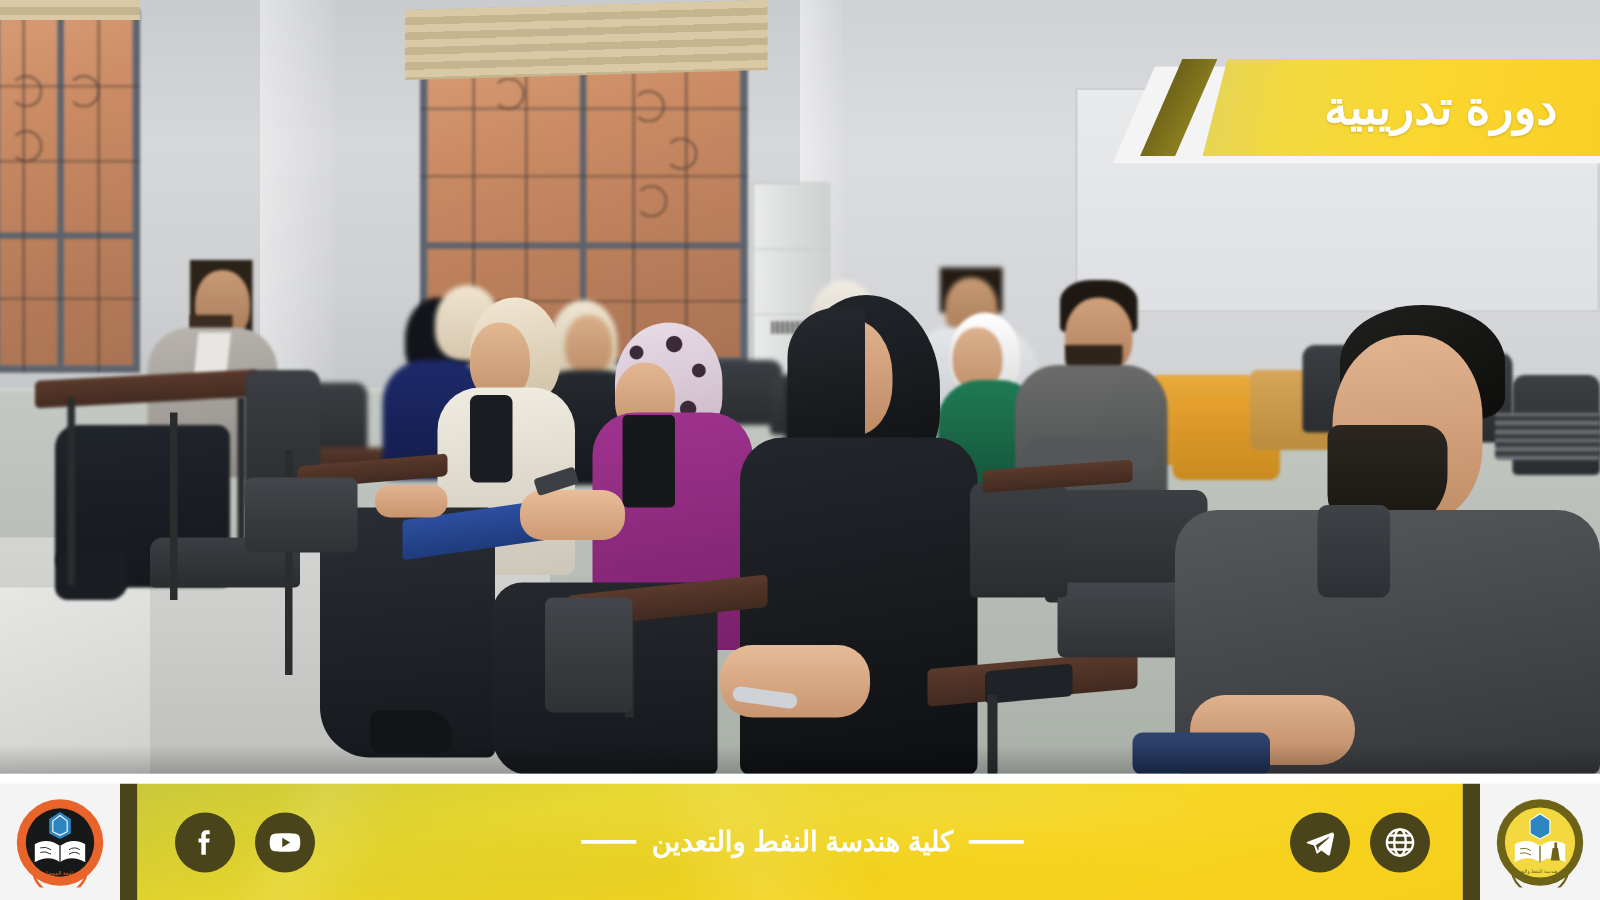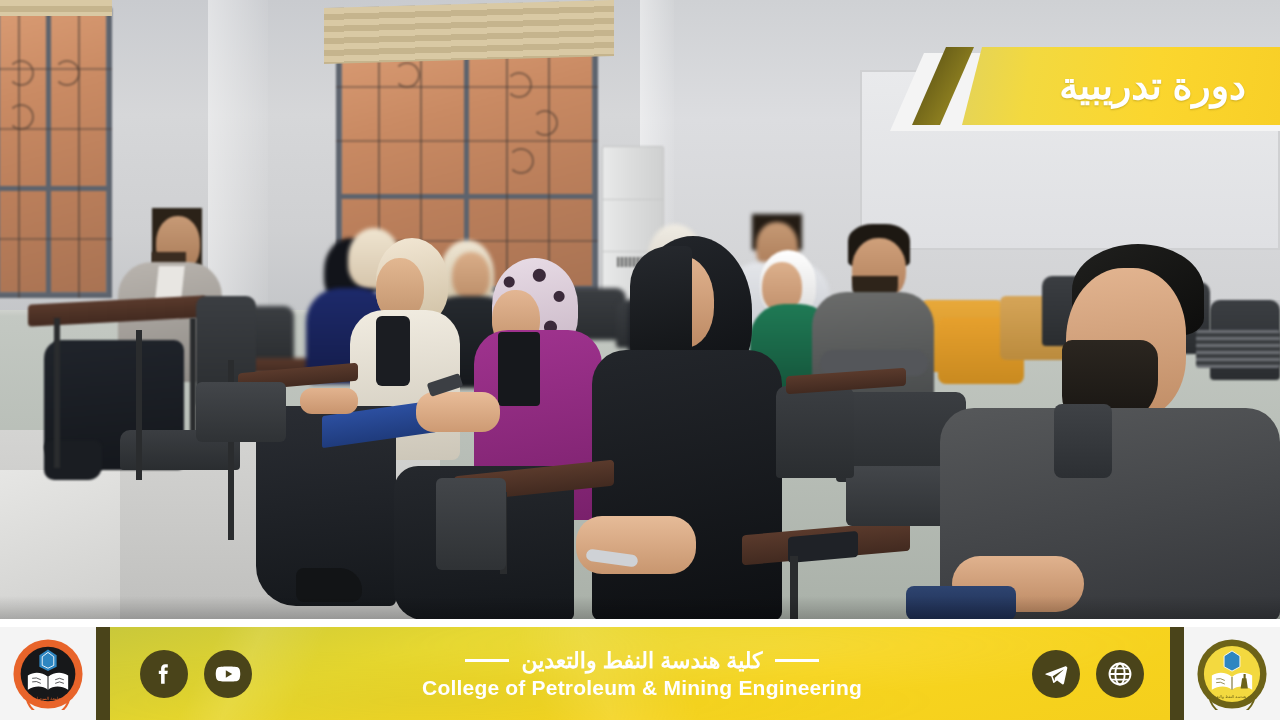--- a/index.html
+++ b/index.html
@@ -404,21 +404,20 @@
           </svg>
         </a>
       </div>
 
       <div class="band-center">
         <div class="name-ar">
           <span class="dash"></span>
           <span>كلية هندسة النفط والتعدين</span>
           <span class="dash"></span>
         </div>
-        <div class="name-en">College of Petroleum &amp; Mining Engineering</div>
       </div>
 
       <div class="social-right">
         <a class="scircle">
           <svg width="26" height="26" viewBox="0 0 24 24" fill="#fff">
             <path d="M21.9 4.3 2.9 11.5c-1 .4-1 1 0 1.3l4.7 1.5 1.8 5.5c.2.6.4.7 1 .2l2.6-2.1 4.8 3.5c.9.5 1.4.2 1.6-.8l3-14c.2-1.1-.4-1.6-1.5-1.3zM8.9 14.1l9.4-5.9c.4-.3.8-.1.5.2l-7.8 7.1-.3 3z"></path>
           </svg>
         </a>
         <a class="scircle">
           <svg width="28" height="28" viewBox="0 0 24 24" fill="none" stroke="#fff" stroke-width="1.6">

